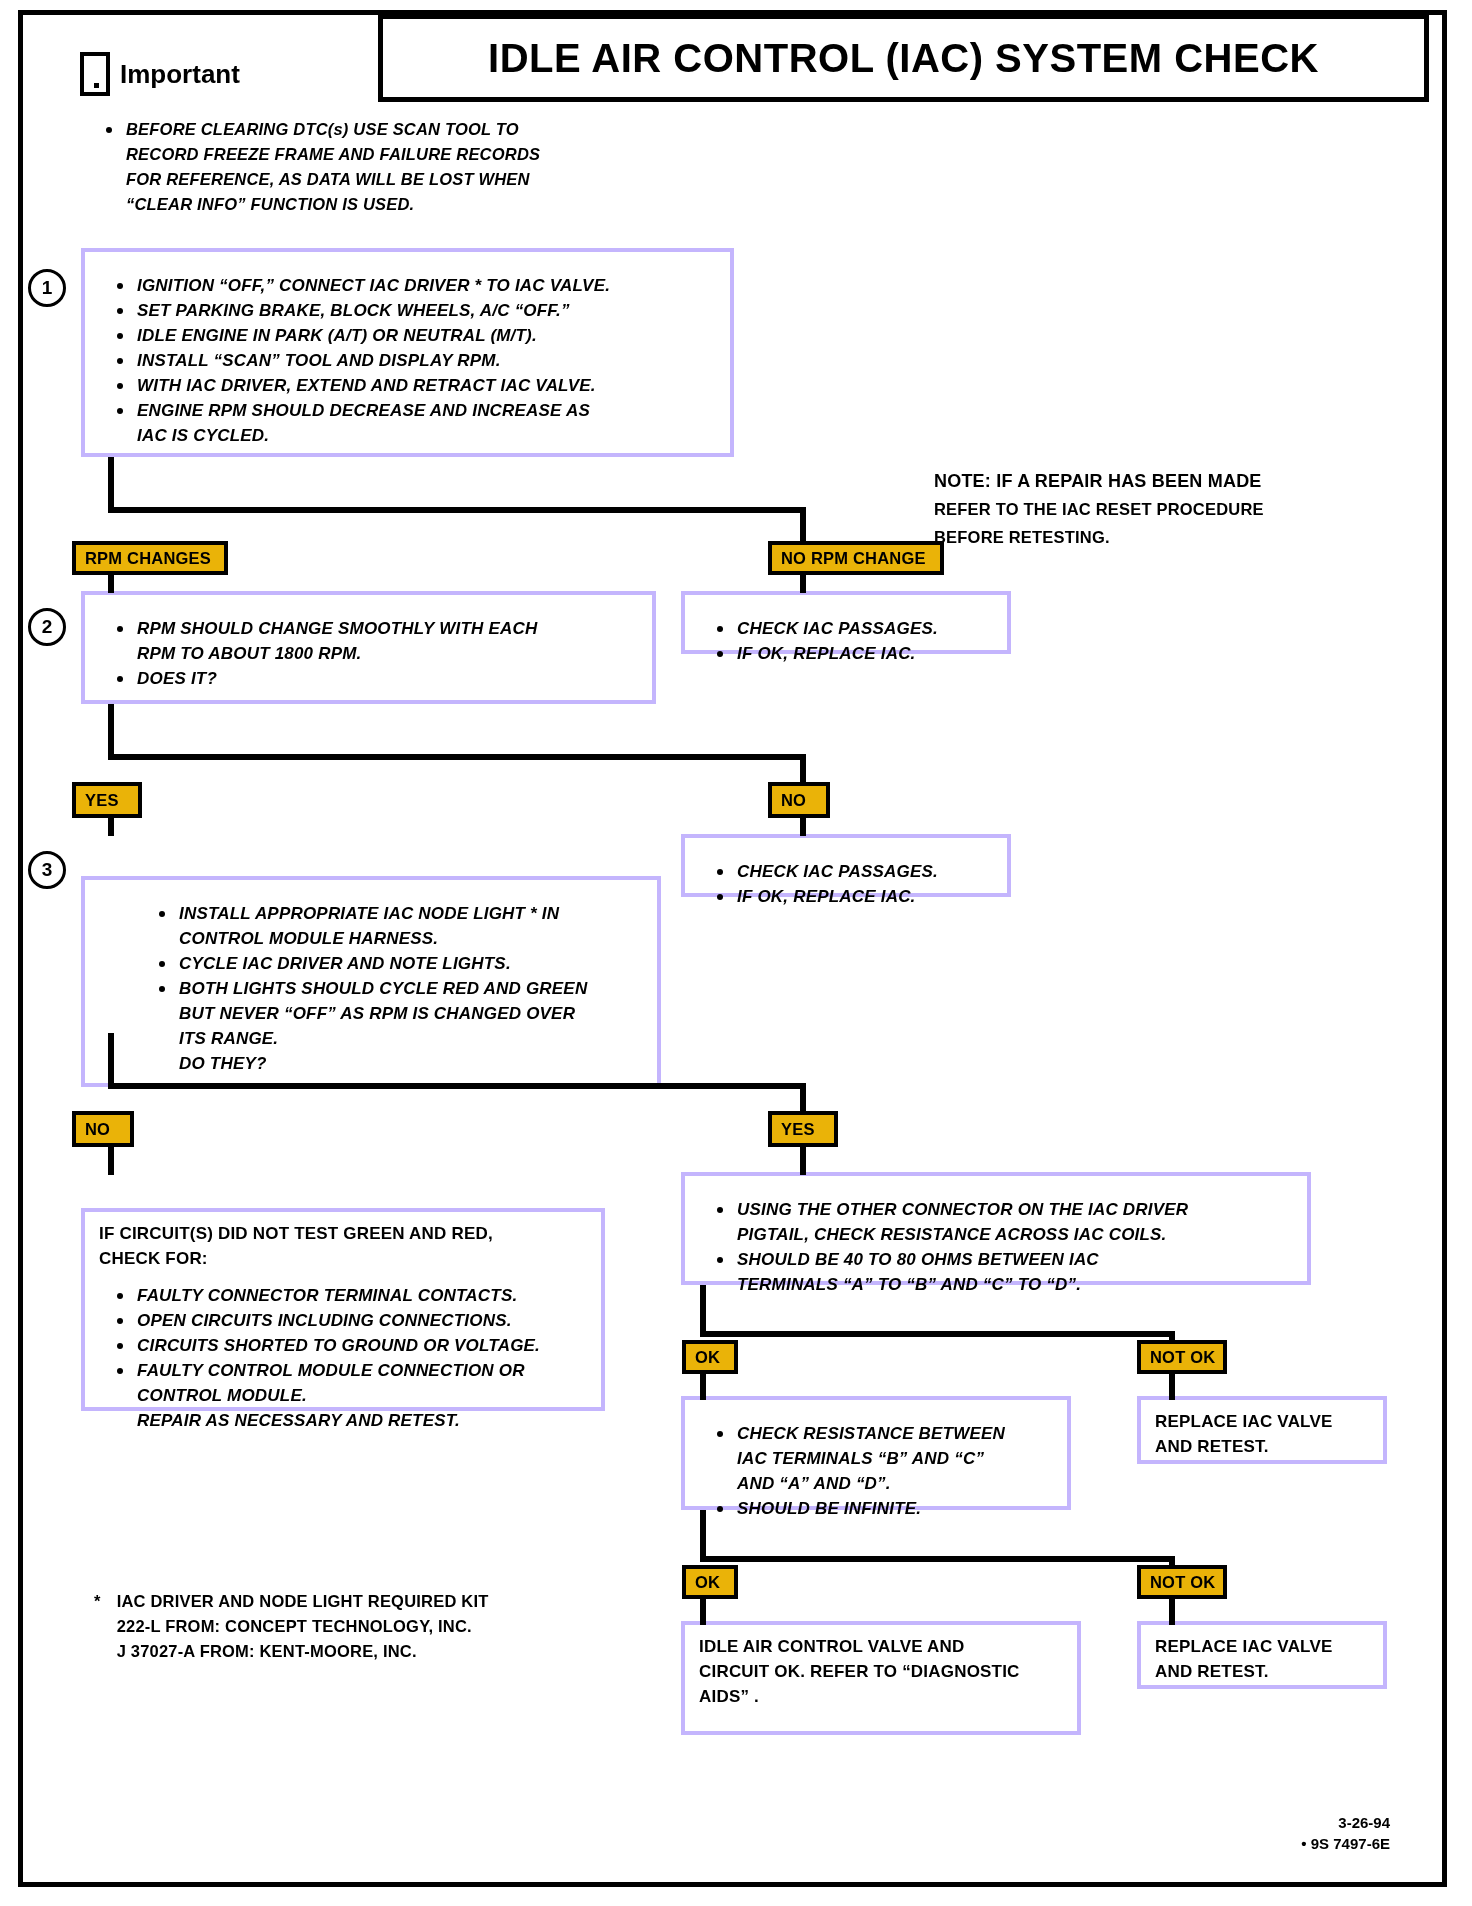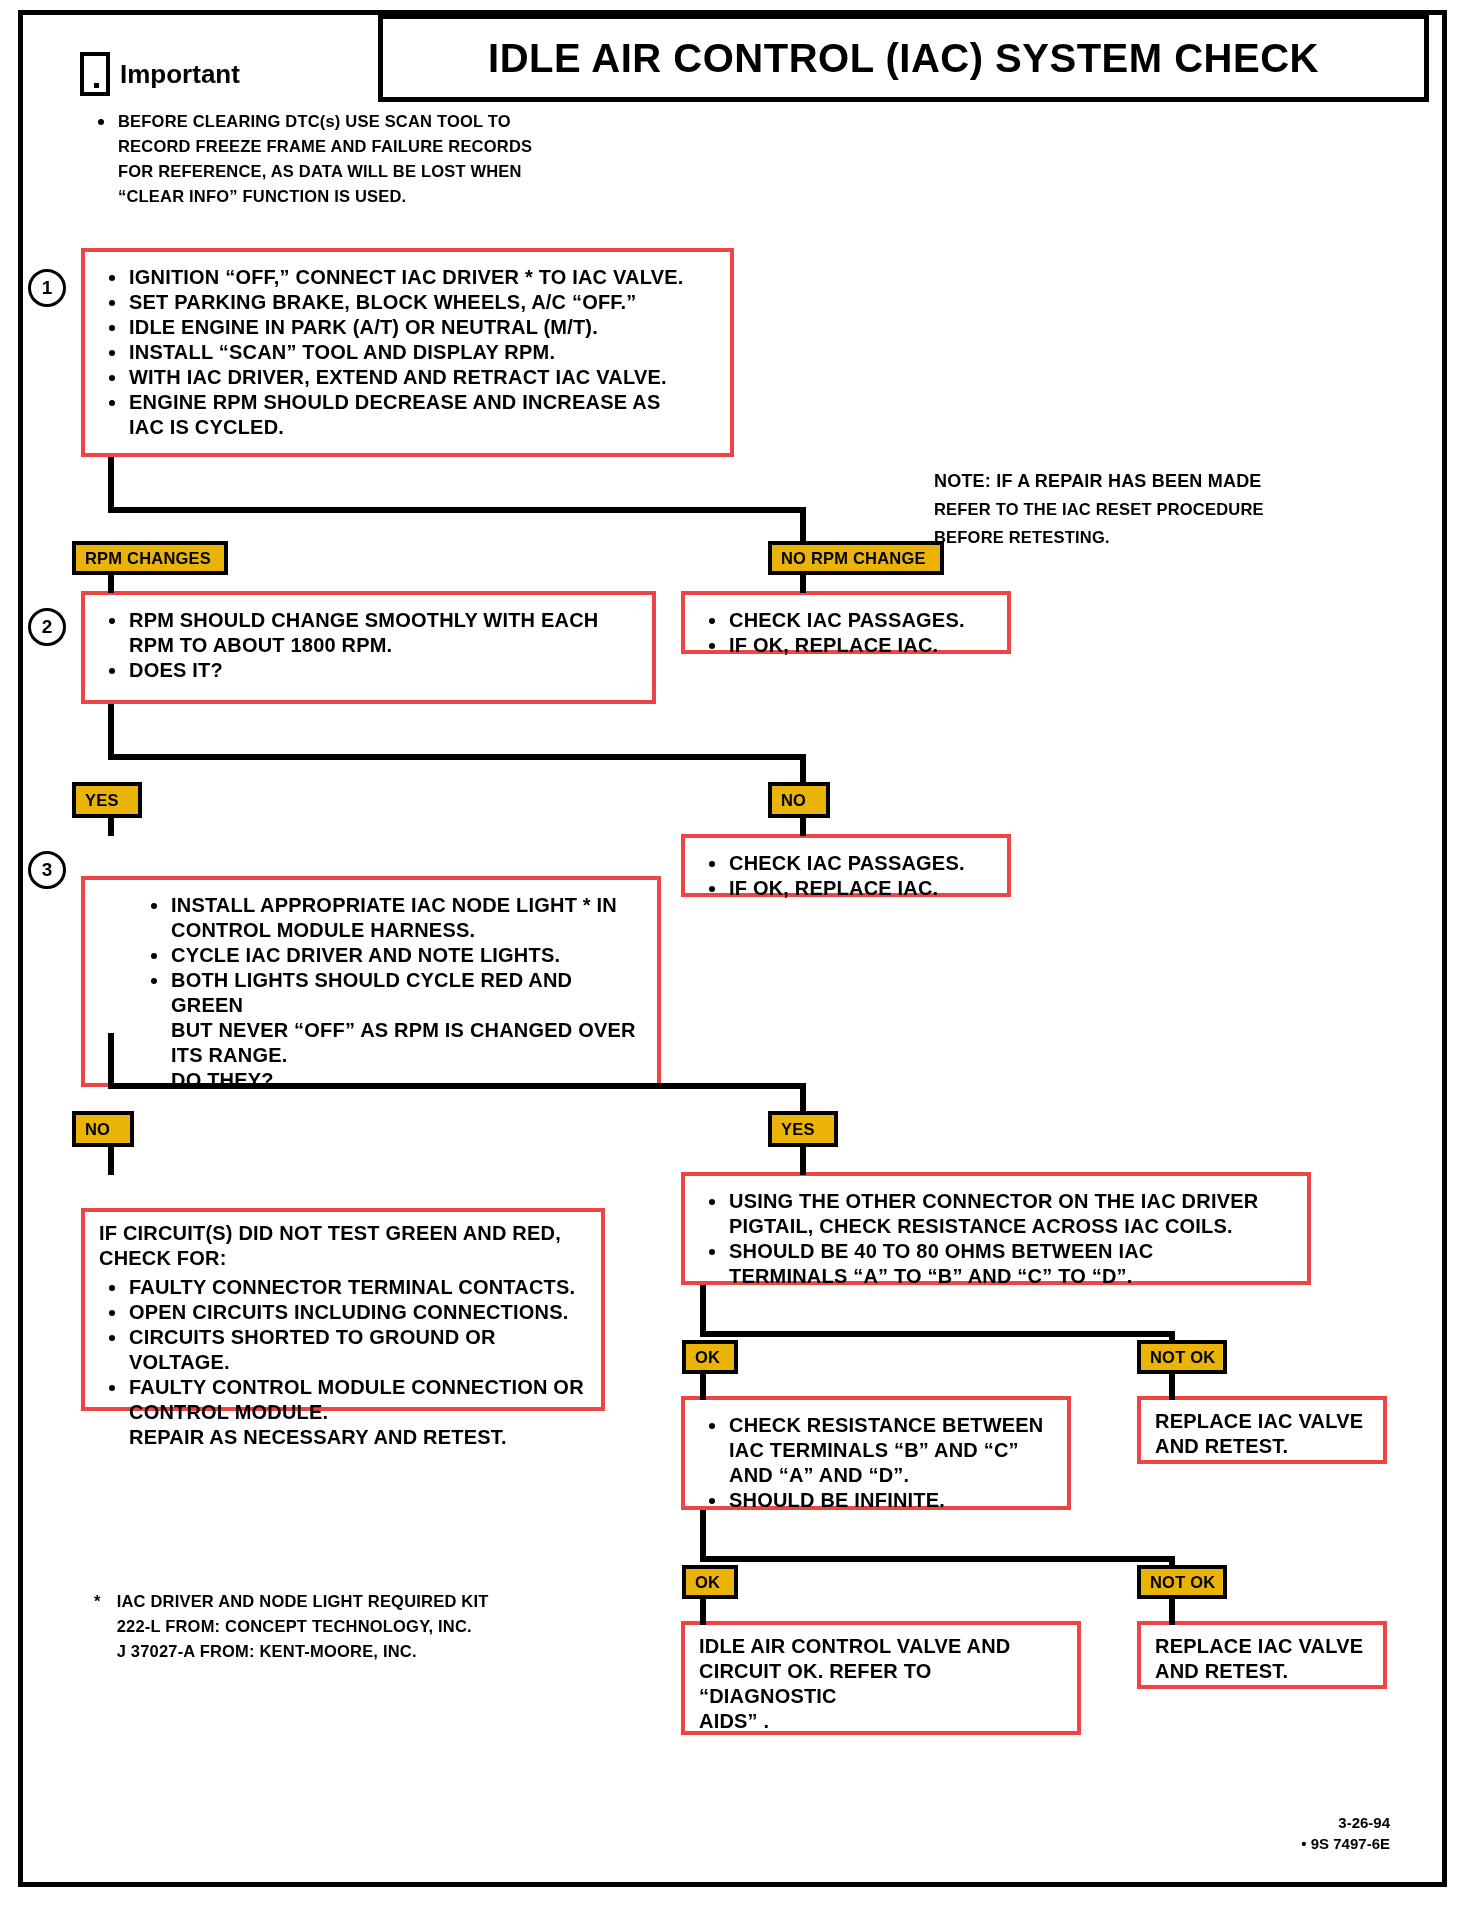--- a/index.html
+++ b/index.html
@@ -85,24 +85,24 @@
     position: absolute;
     font-size: 16.5px;
     font-weight: bold;
     line-height: 25px;
     letter-spacing: 0.2px;
   }
 
   
   .box {
     position: absolute;
-    border: 4px solid #ef4444;
+    border: 4px solid #c4b5fd;
     box-sizing: border-box;
     background: #fff;
-    font-size: 20px;
+    font-size: 17px;
     font-weight: bold;
     line-height: 25px;
     letter-spacing: 0.2px;
   }
   .box .pad {
     padding: 9px 12px 9px 14px;
   }
   .tag {
     position: absolute;
     border: 4px solid #000;
@@ -112,23 +112,24 @@
     font-weight: bold;
     display: flex;
     align-items: center;
     padding-left: 9px;
     letter-spacing: 0.2px;
     z-index: 3;
   }
 
   
   ul.bl {
-    margin: 4px;
+    margin: 12px;
     padding: 0;
     list-style: none;
+    font-style: italic;
   }
   ul.bl > li {
     position: relative;
     padding-left: 26px;
     margin: 0;
   }
   ul.bl > li::before {
     content: "";
     position: absolute;
     left: 6px;

